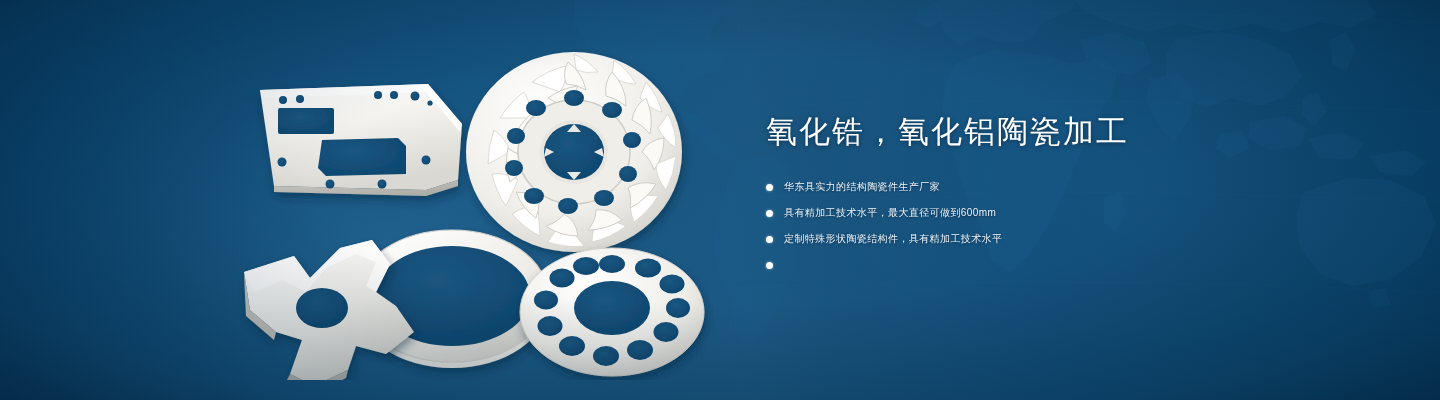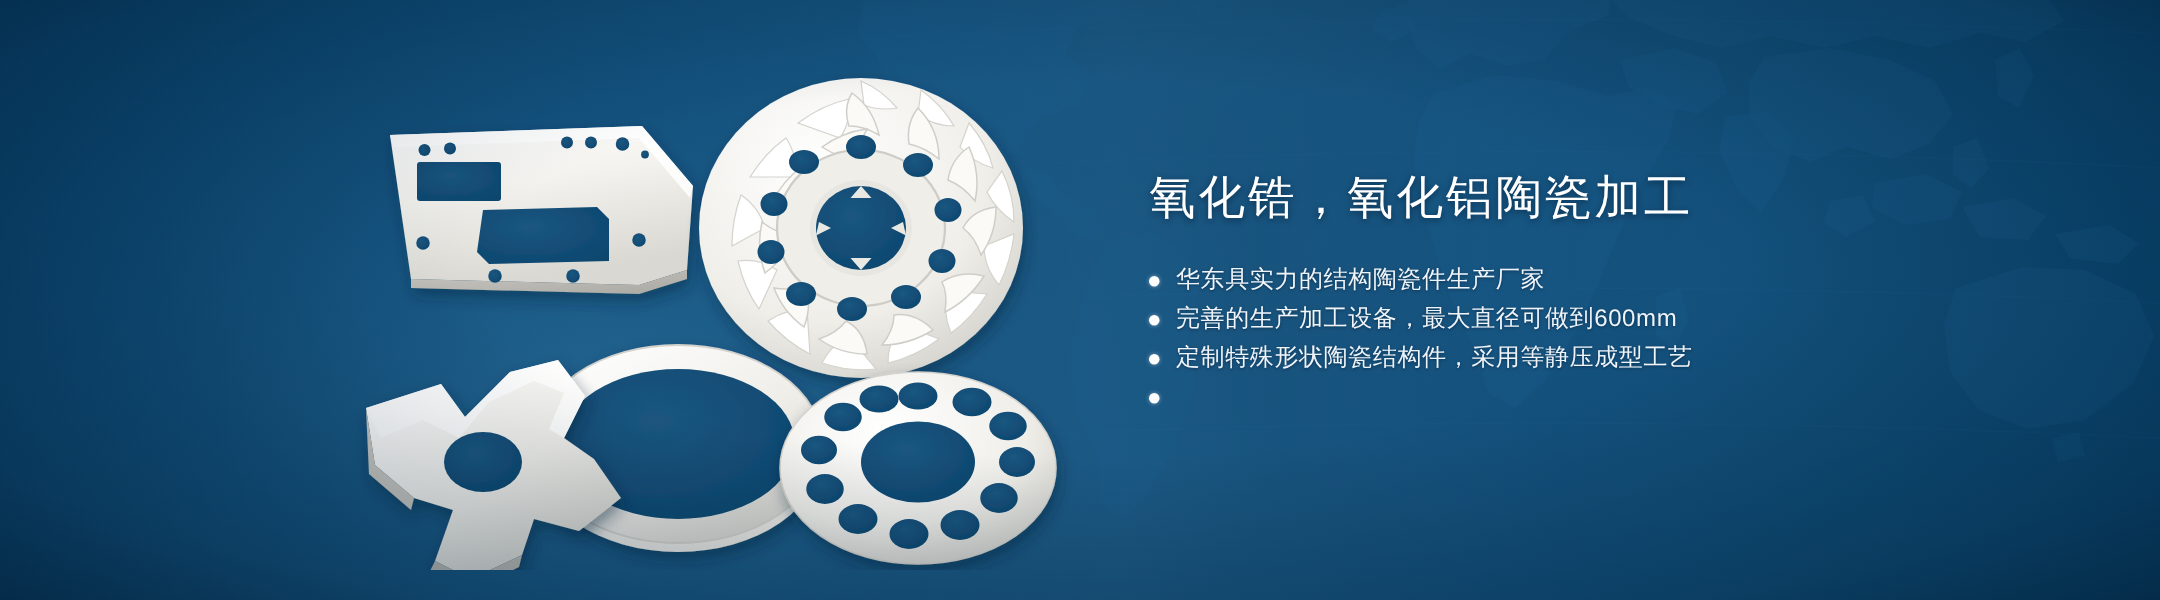--- a/index.html
+++ b/index.html
@@ -100,21 +100,21 @@
   .dot{
     width:7px;height:7px;
     border-radius:50%;
     background:#ffffff;
     flex:0 0 auto;
     margin-right:11px;
     box-shadow:0 0 3px rgba(255,255,255,.45);
   }
   .bullet-text{
     color:#eef4f9;
-    font-size:16px;
+    font-size:10px;
     line-height:22px;
     letter-spacing:.4px;
     white-space:nowrap;
     text-shadow:0 1px 2px rgba(0,20,40,.5);
   }
 </style>
 </head>
 <body>
 
 <div class="banner">
@@ -347,25 +347,25 @@
 
   <div class="copy">
     <div class="headline">氧化锆，氧化铝陶瓷加工</div>
     <ul class="bullets">
       <li class="bullet">
         <span class="dot"></span>
         <span class="bullet-text">华东具实力的结构陶瓷件生产厂家</span>
       </li>
       <li class="bullet">
         <span class="dot"></span>
-        <span class="bullet-text">完善的生产加工设备，最大直径可做到600mm</span>
+        <span class="bullet-text">具有精加工技术水平，最大直径可做到600mm</span>
       </li>
       <li class="bullet">
         <span class="dot"></span>
-        <span class="bullet-text">定制特殊形状陶瓷结构件，采用等静压成型工艺</span>
+        <span class="bullet-text">定制特殊形状陶瓷结构件，具有精加工技术水平</span>
       </li>
       <li class="bullet">
         <span class="dot"></span>
       </li>
     </ul>
   </div>
 
 </div>
 
 </body></html>

